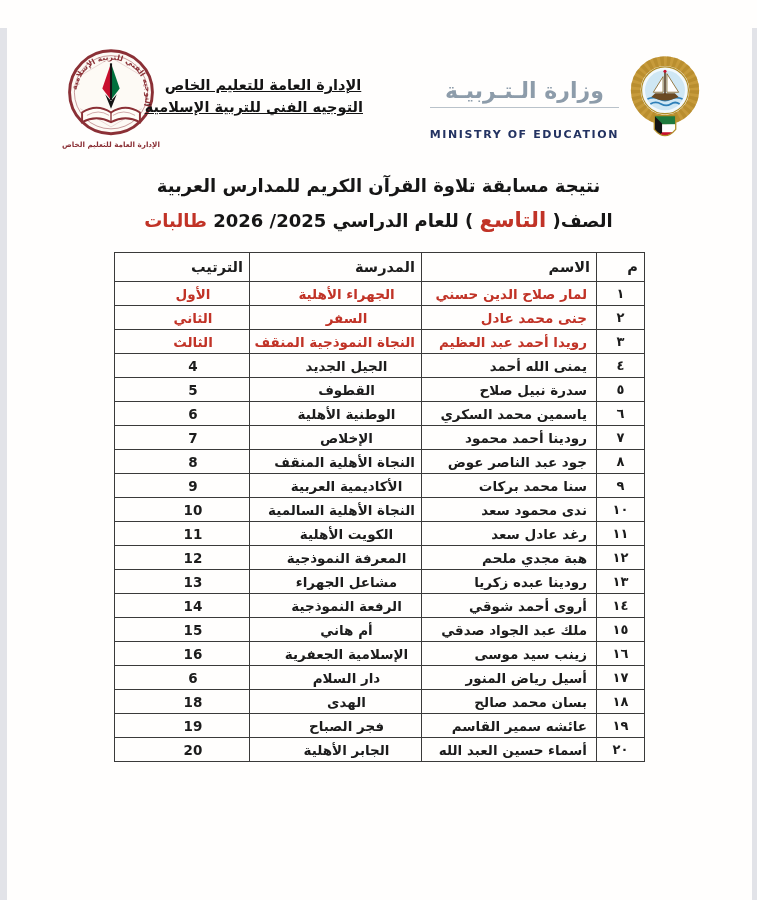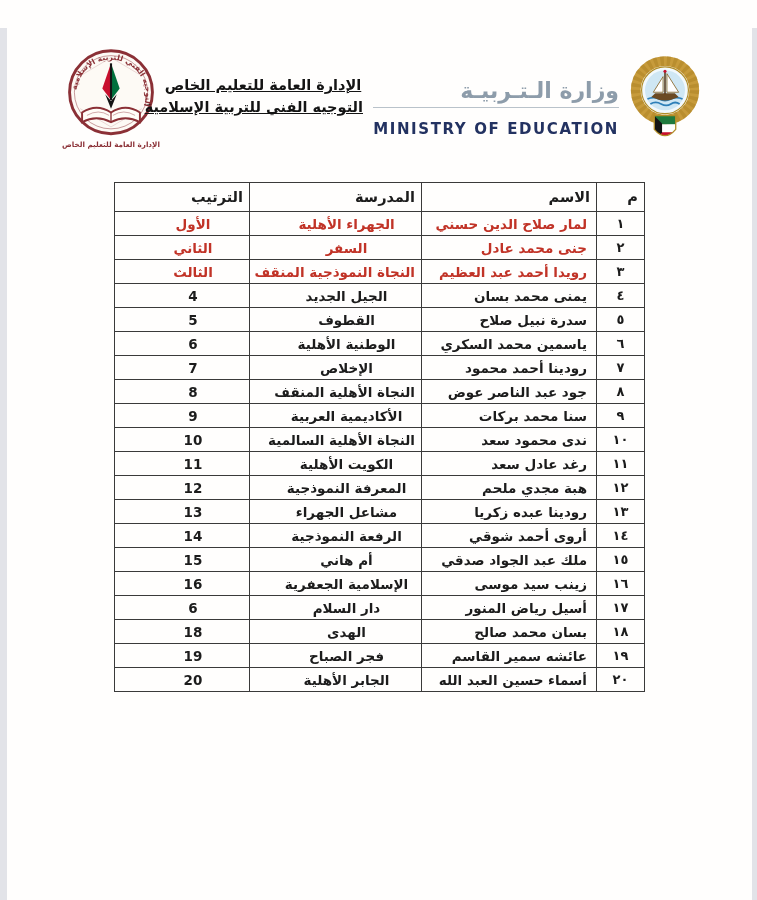--- a/index.html
+++ b/index.html
@@ -15,26 +15,26 @@
 
   
   .header { position:relative; height:168px; }
   .dir-logo { position:absolute; left:58px; top:44px; width:106px; direction:ltr; }
   .dir-text {
     position:absolute; left:163px; top:74px; width:200px;
     text-align:center; font-weight:bold; font-size:14.5px; color:#141414; line-height:1.55;
   }
   .dir-text div { text-decoration:underline; white-space:nowrap; }
   .moe { position:absolute; right:52px; top:50px; display:flex; align-items:flex-start; direction:ltr; }
-  .moe-text { margin-right:6px; padding-top:28px; }
+  .moe-text { margin-right:6px; text-align:center; padding-top:28px; }
   .moe-ar {
     font-size:22px; font-weight:bold; color:#8d9caa; letter-spacing:1px; direction:rtl;
     border-bottom:1.5px solid #b9c2ca; padding-bottom:4px; white-space:nowrap;
   }
-  .moe-en { font-size:15px; font-weight:bold; color:#233261; letter-spacing:1.6px; margin-top:12px; white-space:nowrap; }
+  .moe-en { font-size:11px; font-weight:bold; color:#233261; letter-spacing:1.6px; margin-top:20px; white-space:nowrap; }
 
   
   .title-block { text-align:center; margin-top:2px; line-height:1.75; }
   .title-line1 { font-size:18px; font-weight:bold; color:#161616; }
   .title-line2 { font-size:18px; font-weight:bold; color:#161616; }
   .grade  { color:var(--red,#c13327); font-size:21px; }
   .girls  { color:var(--red,#c13327); }
 
   
   table.results {
@@ -120,20 +120,29 @@
           <rect x="30" y="67" width="22" height="9" fill="#1f7a3d"></rect>
           <rect x="30" y="76" width="22" height="8" fill="#ffffff"></rect>
           <rect x="30" y="84" width="22" height="10" fill="#c8102e"></rect>
           <path d="M30 67 L38 75 L38 84 L30 94 Z" fill="#141414"></path>
         </g>
         <path d="M30 67 L52 67 L52 81 Q41 94 30 81 Z" fill="none" stroke="#b08c27" stroke-width="1.3"></path>
       </svg>
     </div>
   </div>
 
+  <div class="title-block">
+    <div class="title-line1">نتيجة مسابقة تلاوة القرآن الكريم للمدارس العربية</div>
+    <div class="title-line2">
+      <span>الصف(</span>
+      <span class="grade">التاسع</span>
+      <span>) للعام الدراسي 2025/  2026</span>
+      <span class="girls">طالبات</span>
+    </div>
+  </div>
 
   <table class="results">
     <colgroup>
       <col class="c-no">
         <col class="c-name">
         <col class="c-school">
         <col class="c-rank">
     </colgroup>
     <thead>
       <tr>
@@ -157,21 +166,21 @@
       <td class="c-rank">الثاني</td>
     </tr>
         <tr class="top">
       <td class="c-no">٣</td>
       <td class="c-name">رويدا أحمد عبد العظيم</td>
       <td class="c-school">النجاة النموذجية المنقف</td>
       <td class="c-rank">الثالث</td>
     </tr>
         <tr>
       <td class="c-no">٤</td>
-      <td class="c-name">يمنى محمد بسان</td>
+      <td class="c-name">يمنى الله أحمد</td>
       <td class="c-school">الجيل الجديد</td>
       <td class="c-rank">4</td>
     </tr>
         <tr>
       <td class="c-no">٥</td>
       <td class="c-name">سدرة نبيل صلاح</td>
       <td class="c-school">القطوف</td>
       <td class="c-rank">5</td>
     </tr>
         <tr>

